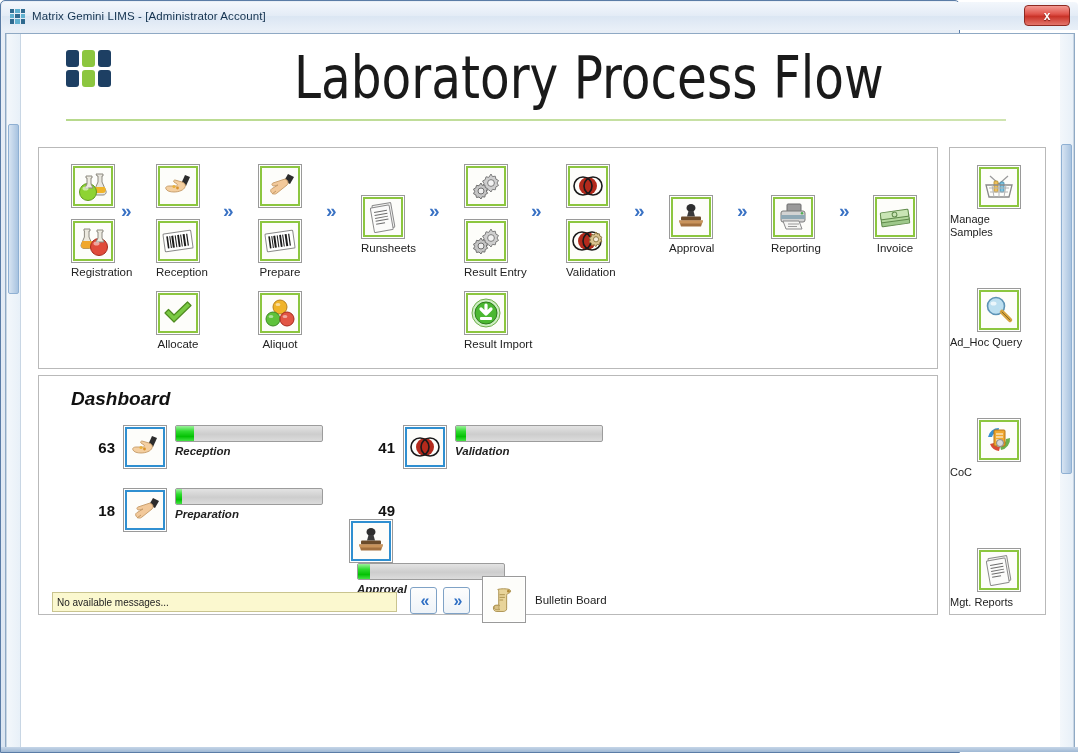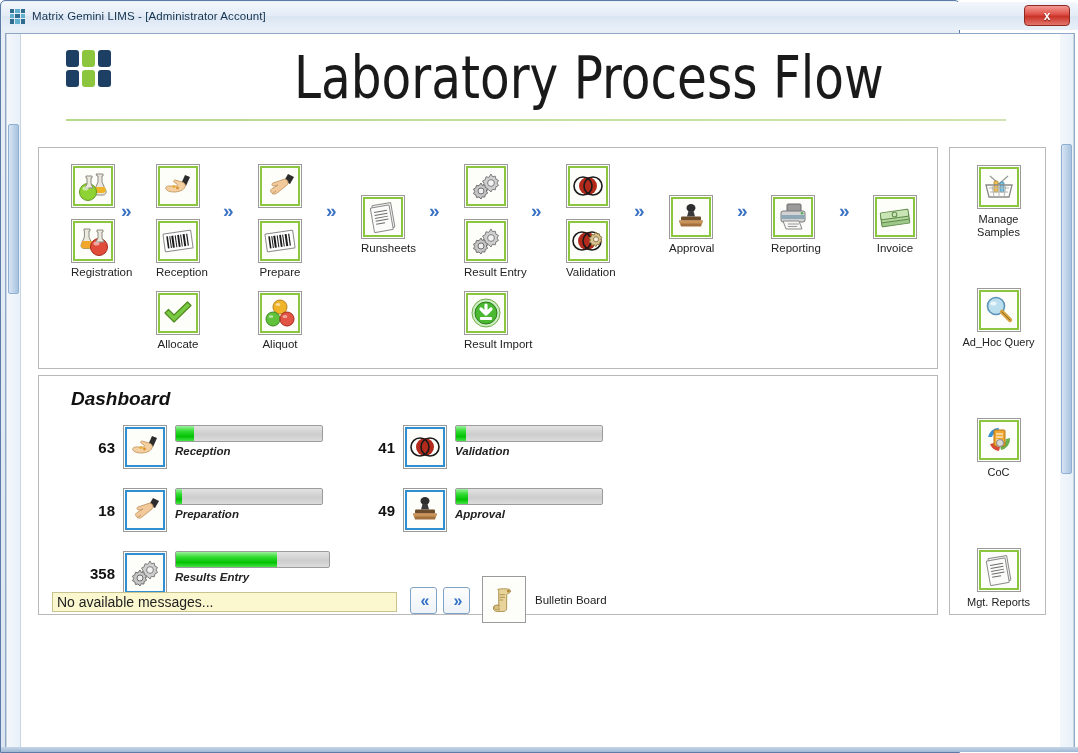--- a/index.html
+++ b/index.html
@@ -143,29 +143,29 @@
   }
   .bar .fill{
     height:100%;
     background:linear-gradient(180deg,#9cf09c 0%,#2fdb2f 35%,#05c205 70%,#44e344 100%);
   }
   .dash-lbl{
     font-size:11.5px; font-style:italic; font-weight:bold; color:#222; margin-top:3px;
   }
 
   
-  .side-node{ position:absolute; width:97px; text-align:center; }
+  .side-node{ position:absolute; width:97px; }
   .side-node .tile{ margin:0 auto; }
   .side-node .lbl{ font-size:11px; color:#222; margin-top:4px; line-height:1.15; }
 
   
   #msg-input{
     position:absolute; left:30px; top:558px; width:345px; height:20px;
     background:#fbf8cf; border:1px solid #c9c48f;
-    font-size:14px; color:#222; padding:2px 4px; line-height:15px;
+    font-size:10px; color:#222; padding:2px 4px; line-height:15px;
   }
   .navbtn{
     position:absolute; top:553px; width:27px; height:27px;
     background:linear-gradient(180deg,#fdfdfd,#eef3f8);
     border:1px solid #7fa2c6; border-radius:3px;
     display:flex;align-items:center;justify-content:center;
     color:#2f6fc4; font-size:16px; font-weight:bold; letter-spacing:-3px;
     cursor:pointer;
   }
   #prev-btn{ left:388px; }
@@ -532,64 +532,41 @@
           </span>
             </div>
           <div class="dash-barwrap">
             <div class="bar">
               <div class="fill" style="width:4%"></div>
             </div>
             <div class="dash-lbl">Preparation</div>
           </div>
         </div>
 
-        <div class="dash-row" style="left:30px; top:175px;">
-          <div class="dash-count">358</div>
-          <div class="tile blue">
-              <span>
-            <svg class="ic" viewBox="0 0 34 34">
-              <g fill="#cfcfcf" stroke="#7d7d7d" stroke-width="1">
-                <path d="M22 5l1.4 2.6 2.9-.4.6 2.9 2.6 1.4-1.5 2.5 1.5 2.5-2.6 1.4-.6 2.9-2.9-.4L22 23l-2.2-2.2-2.8.6-.8-2.9-2.6-1.3 1.4-2.6-1.4-2.6 2.6-1.3.8-2.9 2.8.6z"></path>
-                <circle cx="22" cy="14" r="3.4" fill="#f2f2f2"></circle>
-              </g>
-              <g fill="#c5c5c5" stroke="#6f6f6f" stroke-width="1">
-                <path d="M12 14l1.2 2.3 2.6-.4.5 2.6 2.3 1.2-1.3 2.3 1.3 2.3-2.3 1.2-.5 2.6-2.6-.4L12 30l-2-2-2.5.5-.7-2.6L4.5 24.7 5.7 22.4 4.5 20.1l2.3-1.2.7-2.6 2.5.5z"></path>
-                <circle cx="12" cy="22" r="3" fill="#efefef"></circle>
-              </g>
-            </svg>
-          </span>
-            </div>
-          <div class="dash-barwrap">
-            <div class="bar" style="width:155px;">
-              <div class="fill" style="width:66%"></div>
-            </div>
-            <div class="dash-lbl">Results Entry</div>
-          </div>
-        </div>
 
         <div class="dash-row" style="left:310px; top:49px;">
           <div class="dash-count">41</div>
           <div class="tile blue">
               <span>
             <svg class="ic" viewBox="0 0 34 34">
               <path d="M17 8a9 9 0 0 1 0 18 9 9 0 0 1 0-18z" fill="#b32a1c"></path>
               <circle cx="12" cy="17" r="9" fill="none" stroke="#1a1a1a" stroke-width="1.6"></circle>
               <circle cx="22" cy="17" r="9" fill="none" stroke="#1a1a1a" stroke-width="1.6"></circle>
             </svg>
           </span>
             </div>
           <div class="dash-barwrap">
             <div class="bar">
               <div class="fill" style="width:7%"></div>
             </div>
             <div class="dash-lbl">Validation</div>
           </div>
         </div>
 
-        <div class="dash-row" style="left:310px; top:112px;">
+        <div class="dash-row" style="left:310px; top:112px;flex-direction:column;">
           <div class="dash-count">49</div>
           <div class="tile blue">
               <span>
             <svg class="ic" viewBox="0 0 34 34">
               <ellipse cx="17" cy="8" rx="4.5" ry="4" fill="#2e2e2e"></ellipse>
               <path d="M14.5 11h5l1.5 5.5h-8z" fill="#3a3a3a"></path>
               <rect x="7" y="16.5" width="20" height="4" rx="1" fill="#6b4b2a"></rect>
               <path d="M5 20.5h24l-2 6H7z" fill="#a3703e"></path>
               <path d="M5 20.5h24l-1 3H6z" fill="#c9935a"></path>
             </svg>

